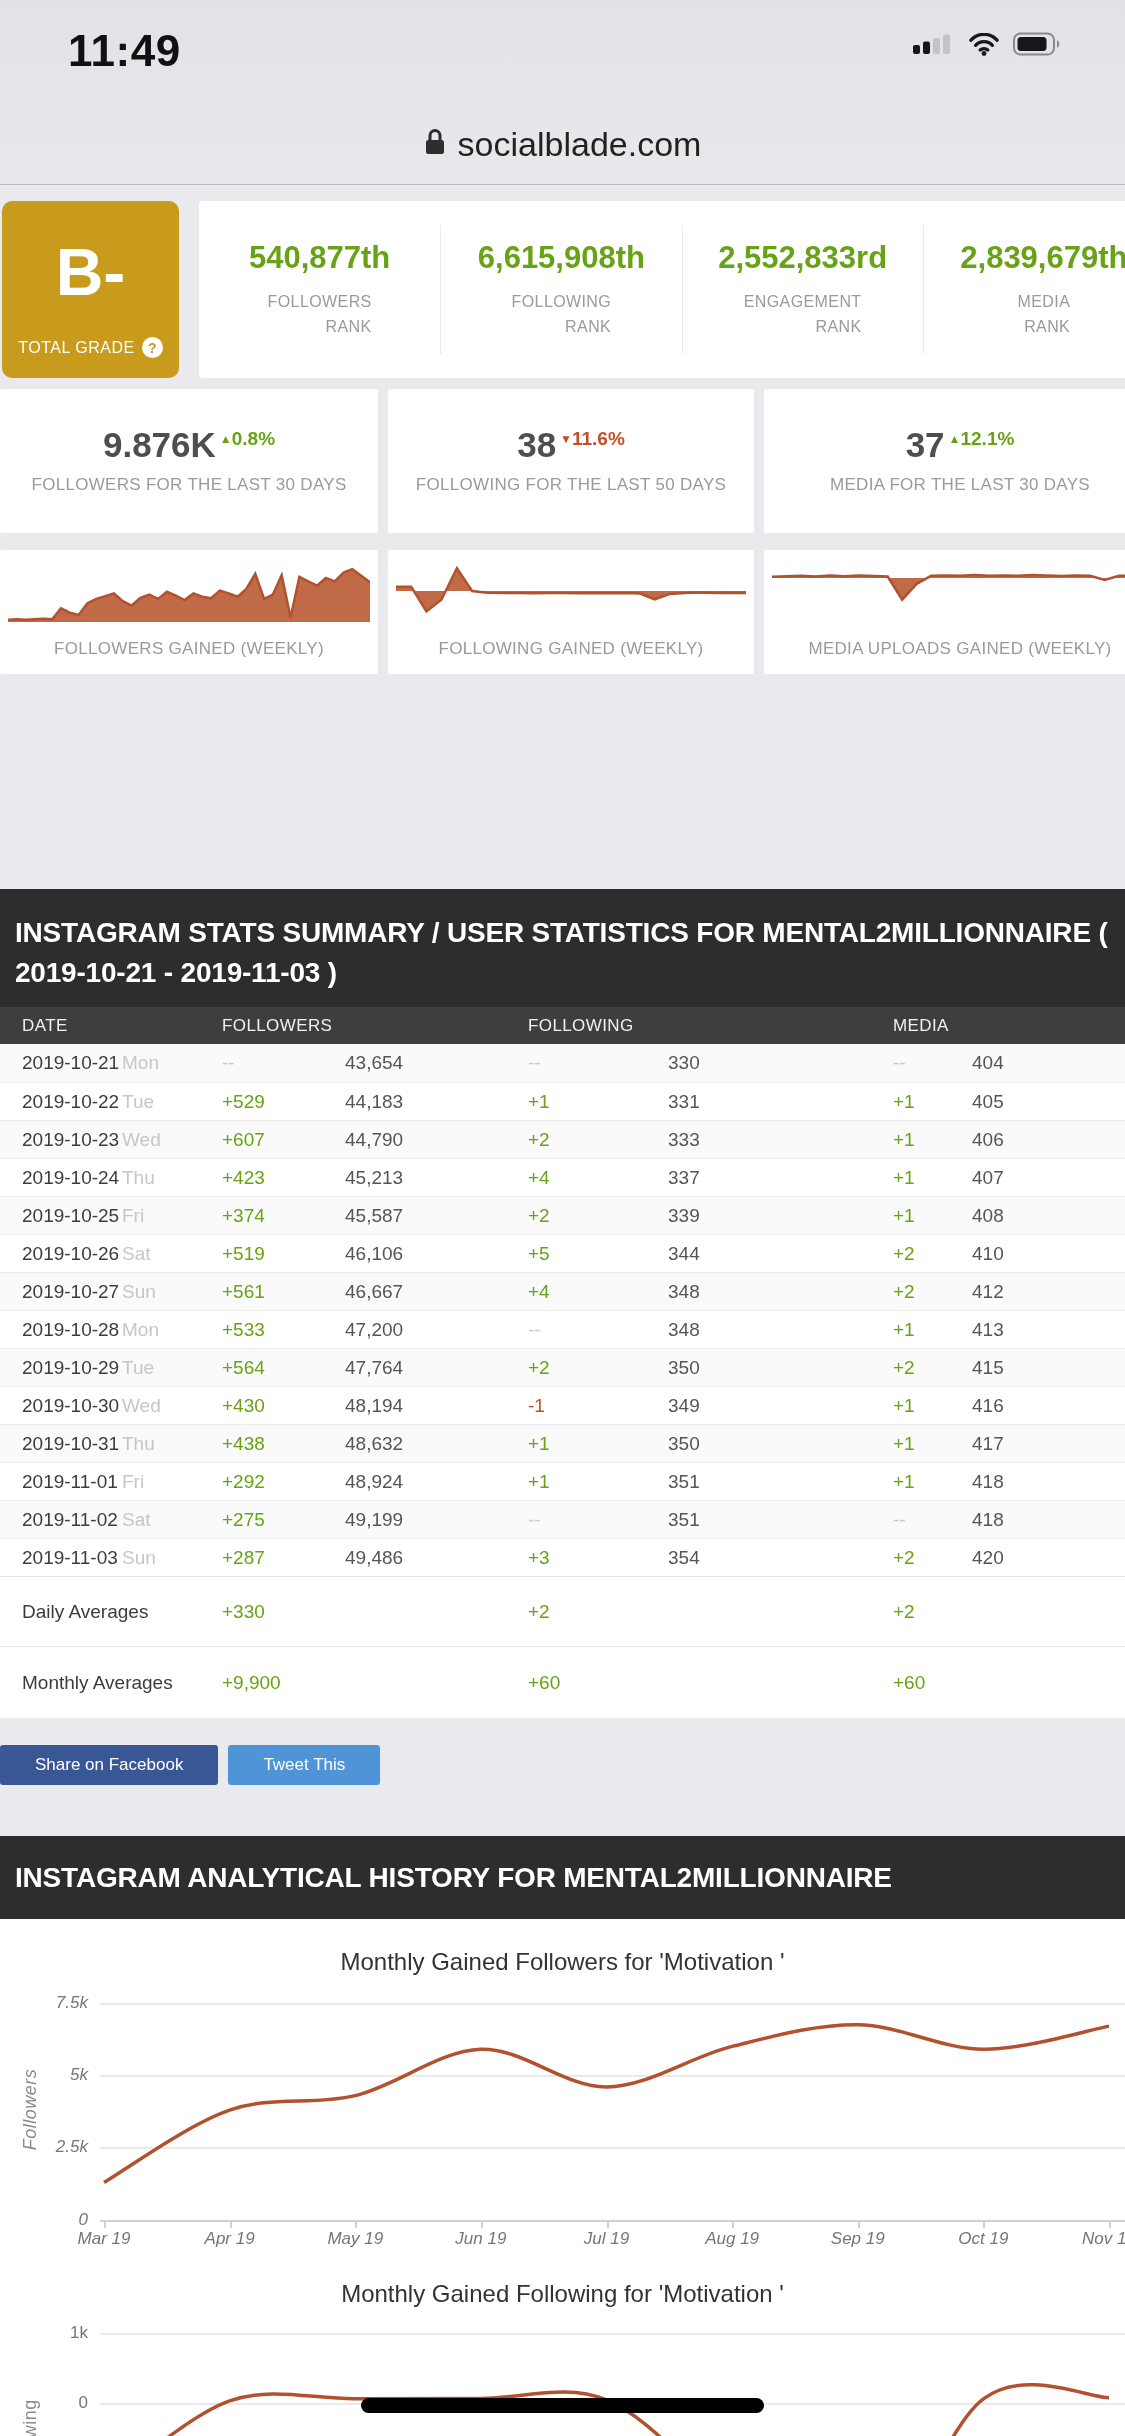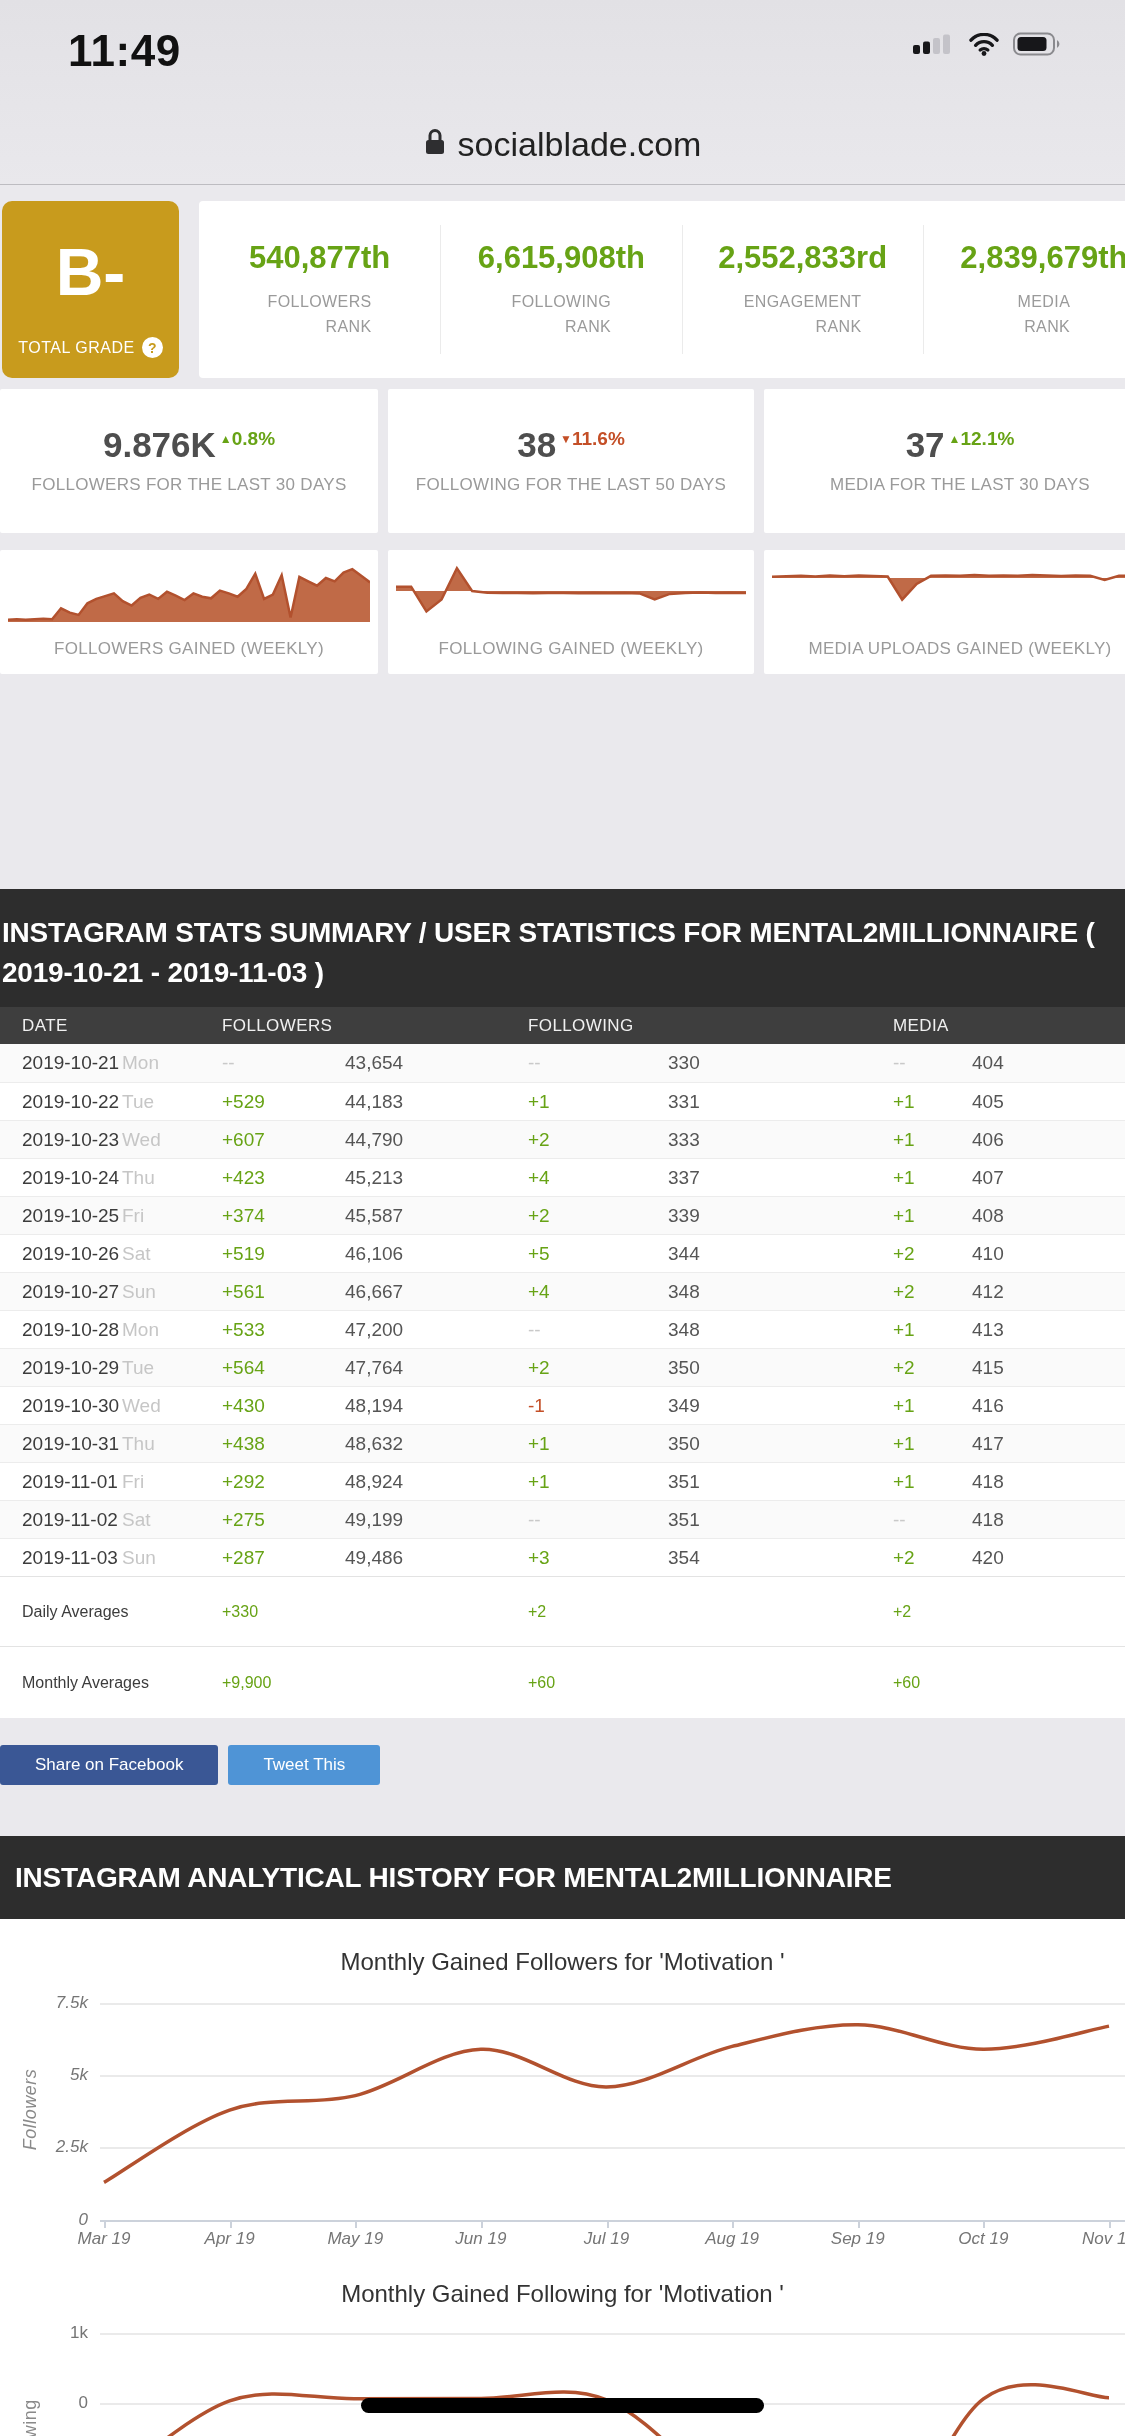--- a/index.html
+++ b/index.html
@@ -44,37 +44,37 @@
   .stat-delta.up { color:#67a315; } .stat-delta.down { color:#c44f27; }
   .tri { font-size:12px; vertical-align:2px; }
   .stat-label { font-size:17px; color:#9a9a9a; margin-top:13px; letter-spacing:.3px; }
   .minis-row { margin-top:17px; }
   .mini-card { background:#fff; border-radius:2px; height:124px; padding:12px 8px 0 8px;
     display:flex; flex-direction:column; align-items:center; }
   .mini-card svg { width:100%; height:64px; display:block; }
   .mini-label { font-size:17px; color:#9a9a9a; margin-top:13px; letter-spacing:.3px; }
   
   .dark-title { background:#2d2d2d; color:#fff; font-weight:700; font-size:28px;
-    line-height:1.43; padding:24px 15px 14px 2px; letter-spacing:-.2px; margin-top:215px; }
+    line-height:1.43; padding:24px 15px 14px 15px; letter-spacing:-.2px; margin-top:215px; }
   .dark-title2 { background:#2d2d2d; color:#fff; font-weight:700; font-size:28px;
     height:83px; line-height:83px; padding:0 15px; letter-spacing:-.2px; margin-top:51px; }
   
   .grid8 { display:grid; grid-template-columns:100px 100px 123px 183px 140px 225px 79px 1fr; padding-left:22px; }
   .thead { background:#3e3e3e; height:37px; align-items:center; }
   .th { color:#f0f0f0; font-size:17px; letter-spacing:.4px; }
   .th:nth-child(1){ grid-column:1; } .th:nth-child(2){ grid-column:3; }
   .th:nth-child(3){ grid-column:5; } .th:nth-child(4){ grid-column:7; }
   .table-body { background:#fff; }
   .trow { height:38px; align-items:center; font-size:19px; border-top:1px solid #ececec; }
   .trow:first-child { border-top:none; }
   .trow:nth-child(odd) { background:#fafafa; }
   .c-date { color:#3c3c3c; } .c-day { color:#c6c6c6; }
   .c-val { color:#555; }
   .pos { color:#67a315; } .neg { color:#c44f27; } .dash { color:#c9c9c9; }
-  .avg-row { align-items:center; font-size:16px; border-top:1px solid #e3e3e3; background:#fff; }
+  .avg-row { align-items:center; font-size:19px; border-top:1px solid #e3e3e3; background:#fff; }
   .avg-row.daily { height:70px; } .avg-row.monthly { height:72px; }
   .avg-label { grid-column:1 / span 2; color:#3c3c3c; }
   .avg-f { grid-column:3; } .avg-g { grid-column:5; } .avg-m { grid-column:7; }
   
   .btns { margin-top:27px; display:flex; gap:10px; }
   .btn { height:40px; border:none; border-radius:3px; color:#fff; font-size:17px;
     font-family:"Liberation Sans",sans-serif; padding:0 35px; cursor:pointer; }
   .btn-fb { background:#3a5795; }
   .btn-tw { background:#4f94d6; }
   

